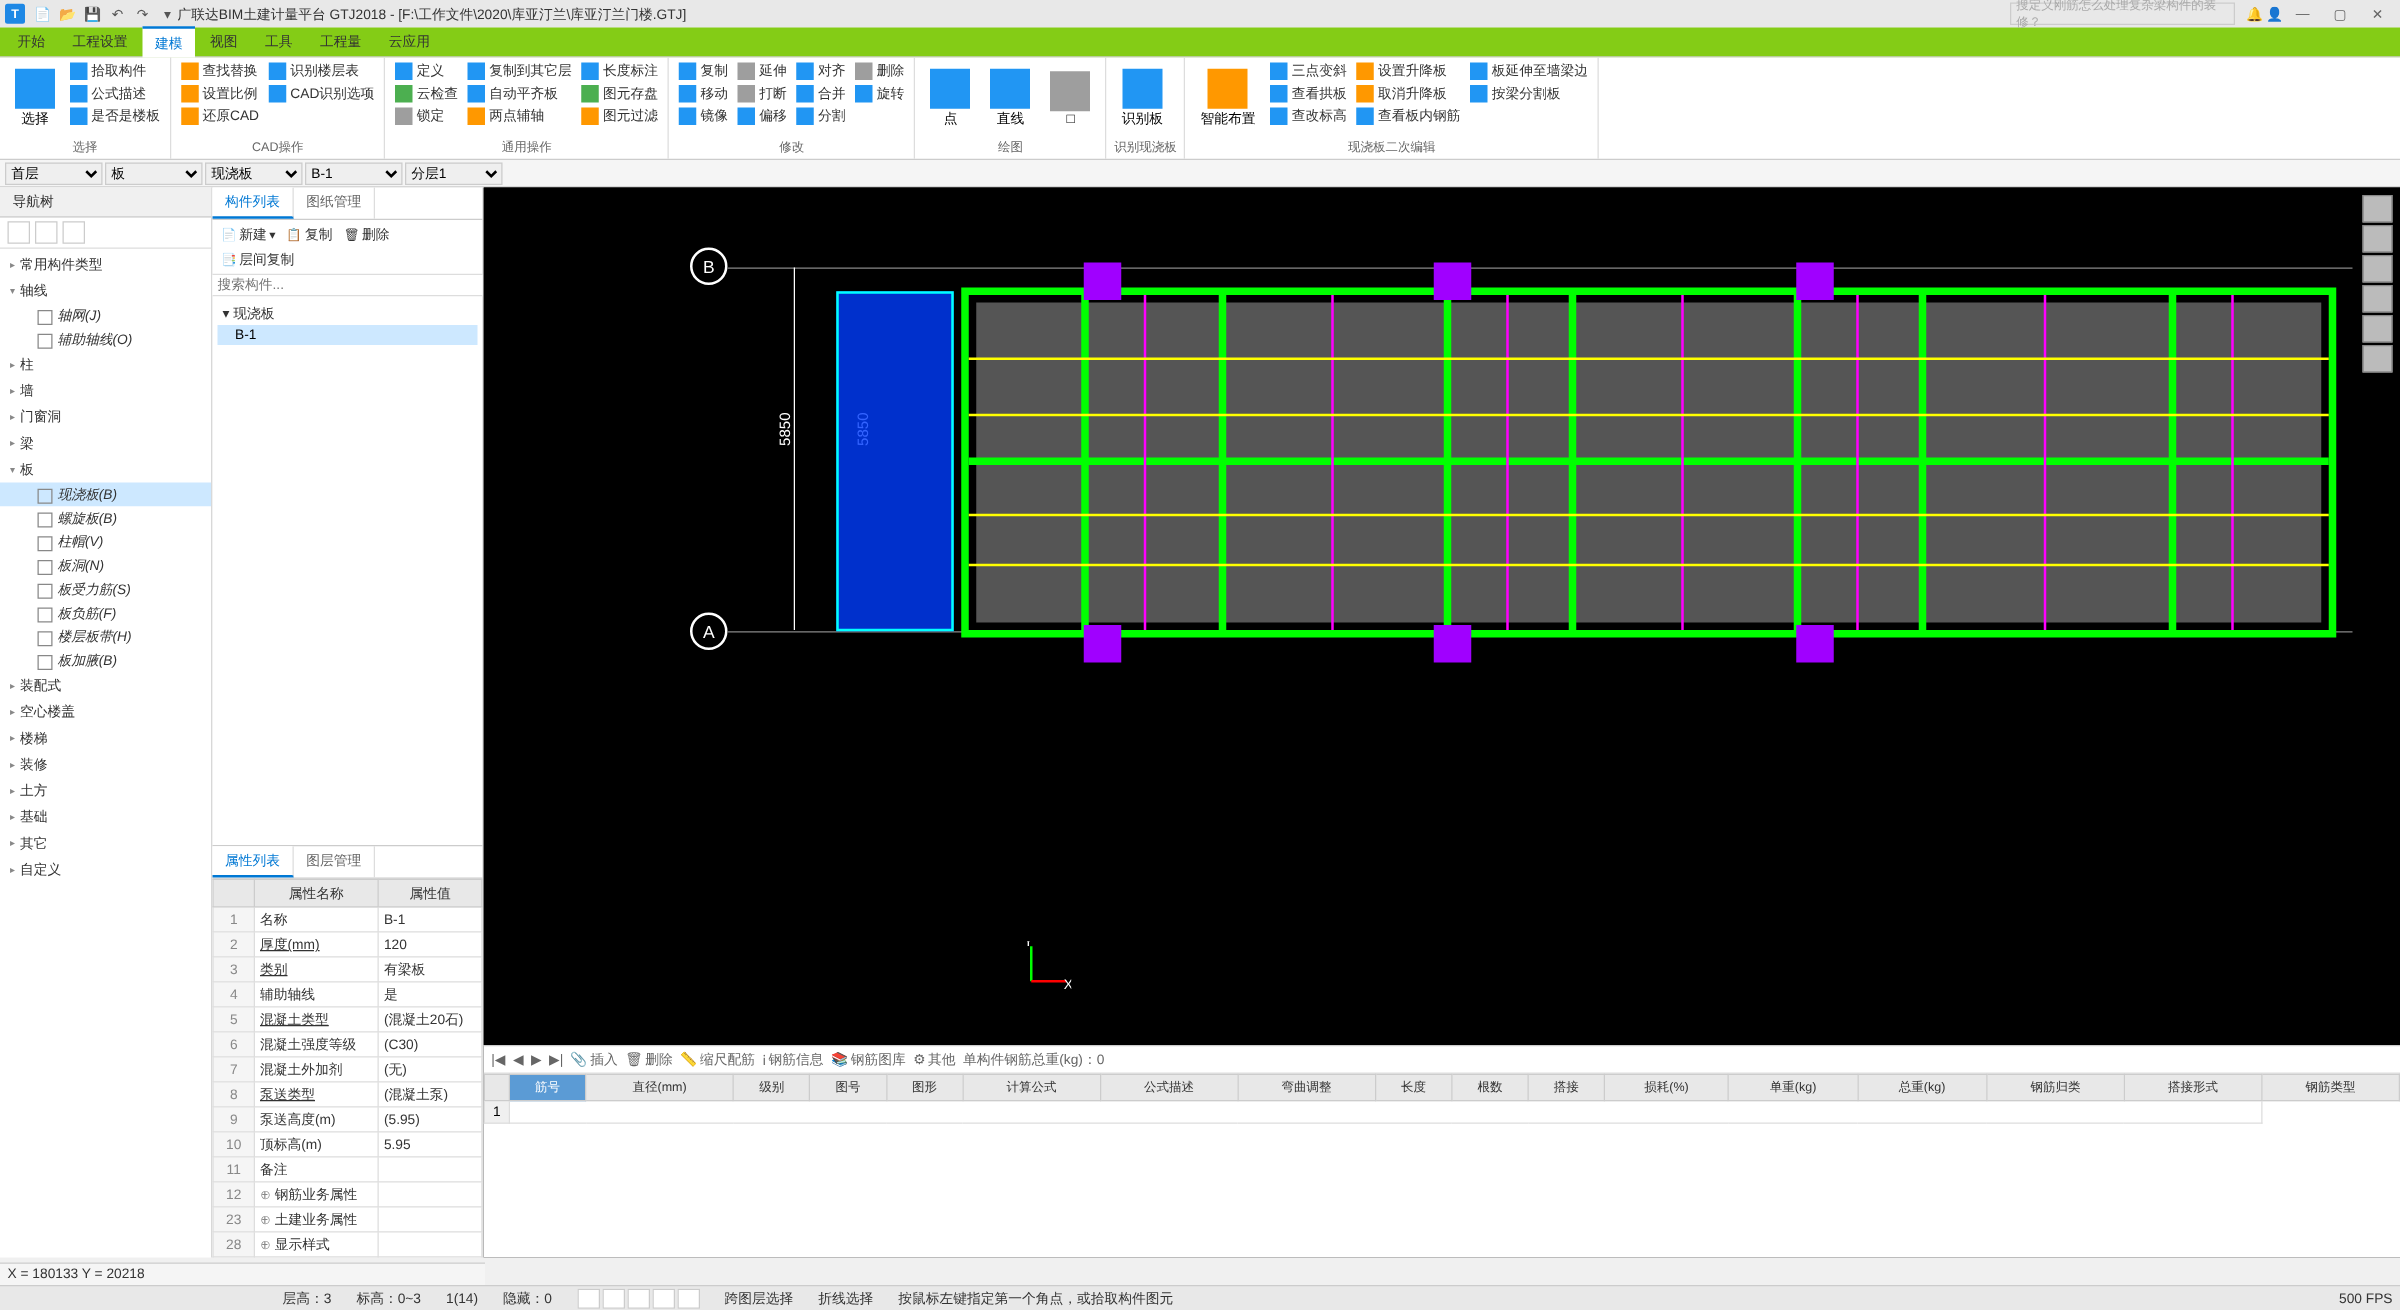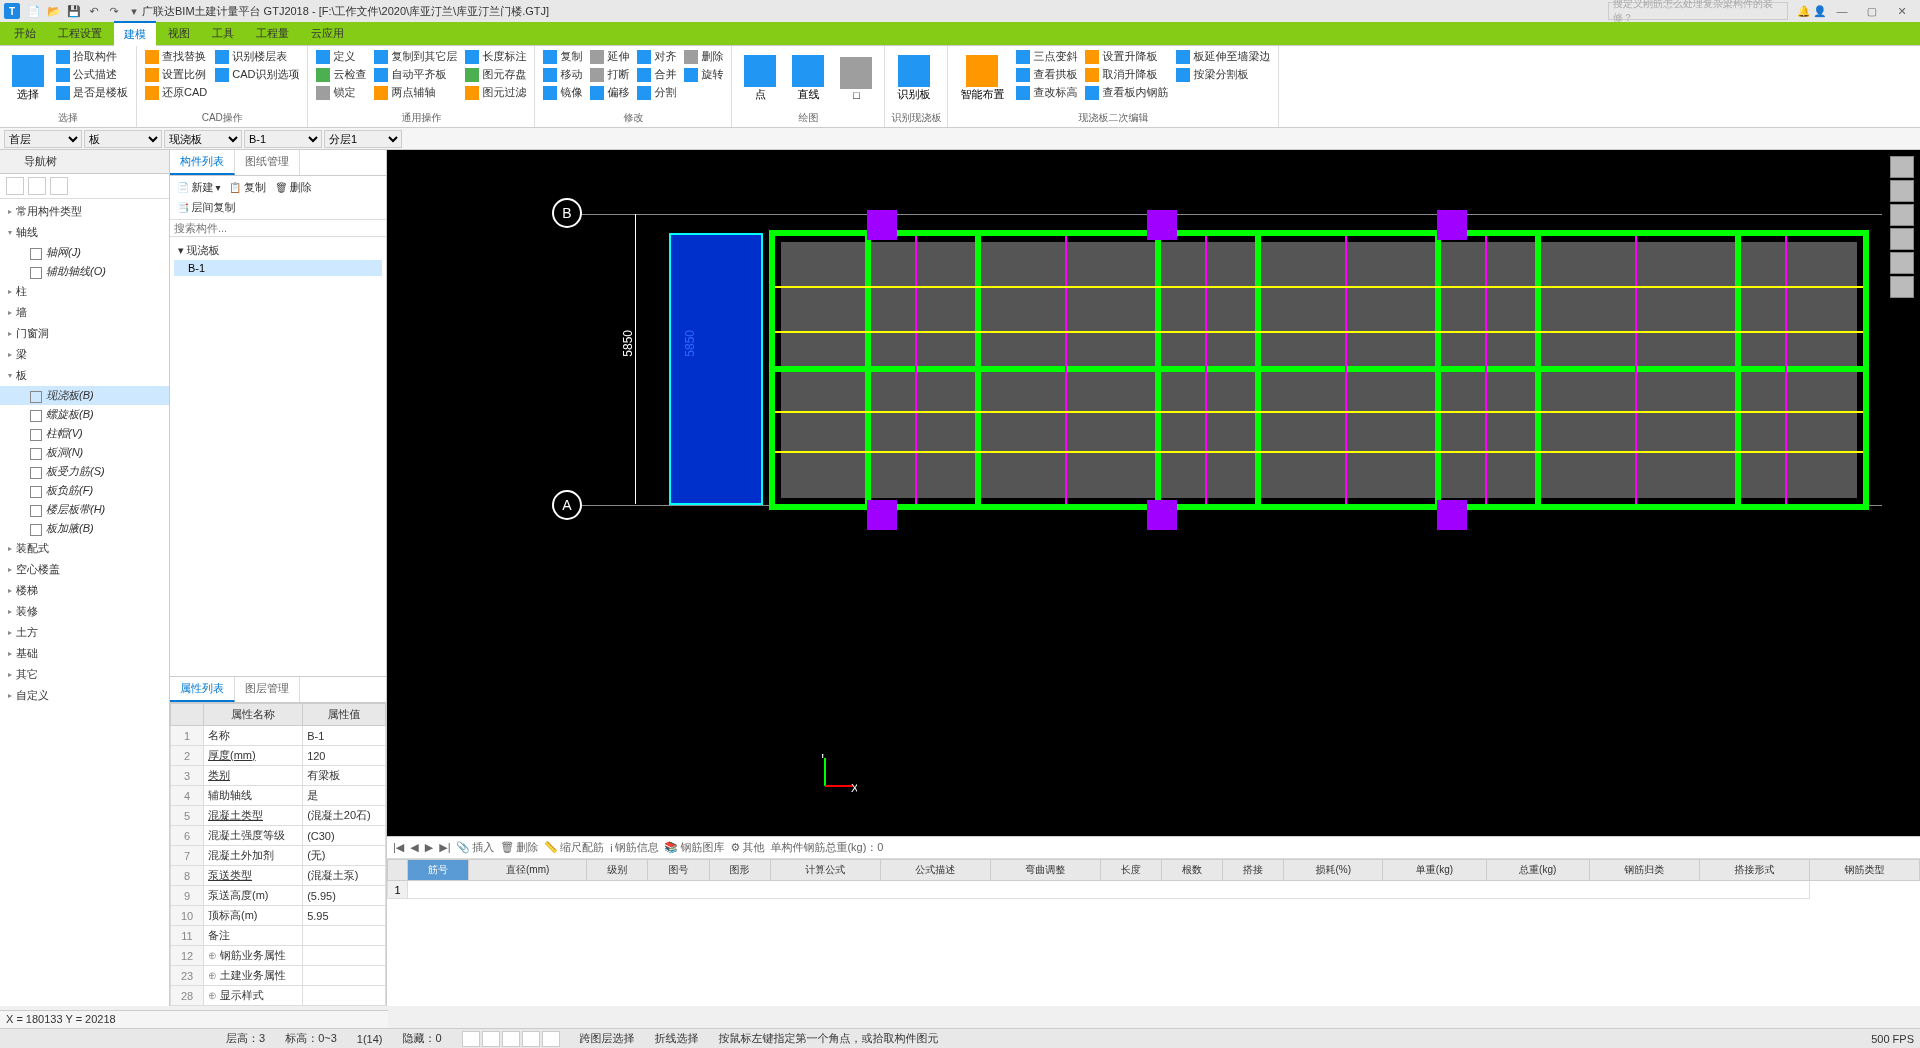--- a/index.html
+++ b/index.html
@@ -39,21 +39,21 @@
 .drop-row { height: 22px; background: #f5f5f5; display: flex; align-items: center; gap: 2px; padding: 0 4px; border-bottom: 1px solid #ccc; }
 .drop-row select { height: 18px; font-size: 11px; border: 1px solid #ccc; }
 
 
 .main { display: flex; height: calc(100% - 150px - 22px - 20px); }
 .left-pane { width: 170px; background: #fff; border-right: 1px solid #ccc; display: flex; flex-direction: column; }
 .mid-pane { width: 217px; background: #fff; border-right: 1px solid #ccc; display: flex; flex-direction: column; }
 .right-pane { flex: 1; background: #000; position: relative; display: flex; flex-direction: column; }
 
 
-.pane-title { padding: 4px 24px; background: #f0f0f0; border-bottom: 1px solid #ccc; font-size: 11px; color: #333; }
+.pane-title { padding: 4px 10px; background: #f0f0f0; border-bottom: 1px solid #ccc; font-size: 11px; color: #333; }
 .nav-toolbar { padding: 3px 6px; border-bottom: 1px solid #ddd; display: flex; gap: 4px; }
 .nav-tool { width: 18px; height: 18px; border: 1px solid #ccc; background: #fff; cursor: pointer; }
 .nav-tree { flex: 1; overflow: auto; padding: 2px 0; }
 .tree-cat { padding: 3px 8px; color: #333; cursor: pointer; display: flex; align-items: center; gap: 4px; }
 .tree-cat::before { content: "▸"; color: #888; font-size: 8px; }
 .tree-cat.open::before { content: "▾"; }
 .tree-item { padding: 2px 8px 2px 30px; color: #333; cursor: pointer; display: flex; align-items: flex-end; gap: 4px; font-style: italic; }
 .tree-item .ti-ico { width: 12px; height: 12px; display: inline-block; border: 1px solid #888; }
 .tree-item.selected { background: #cde8ff; }
 

